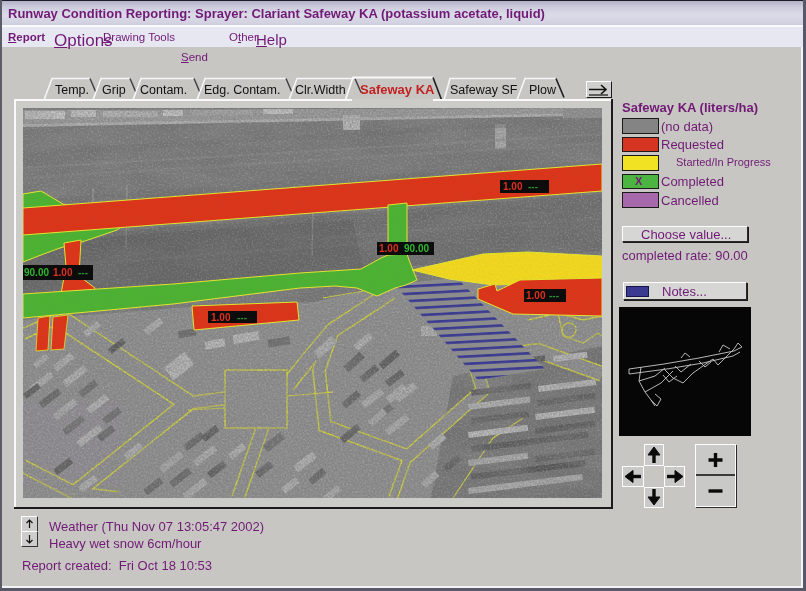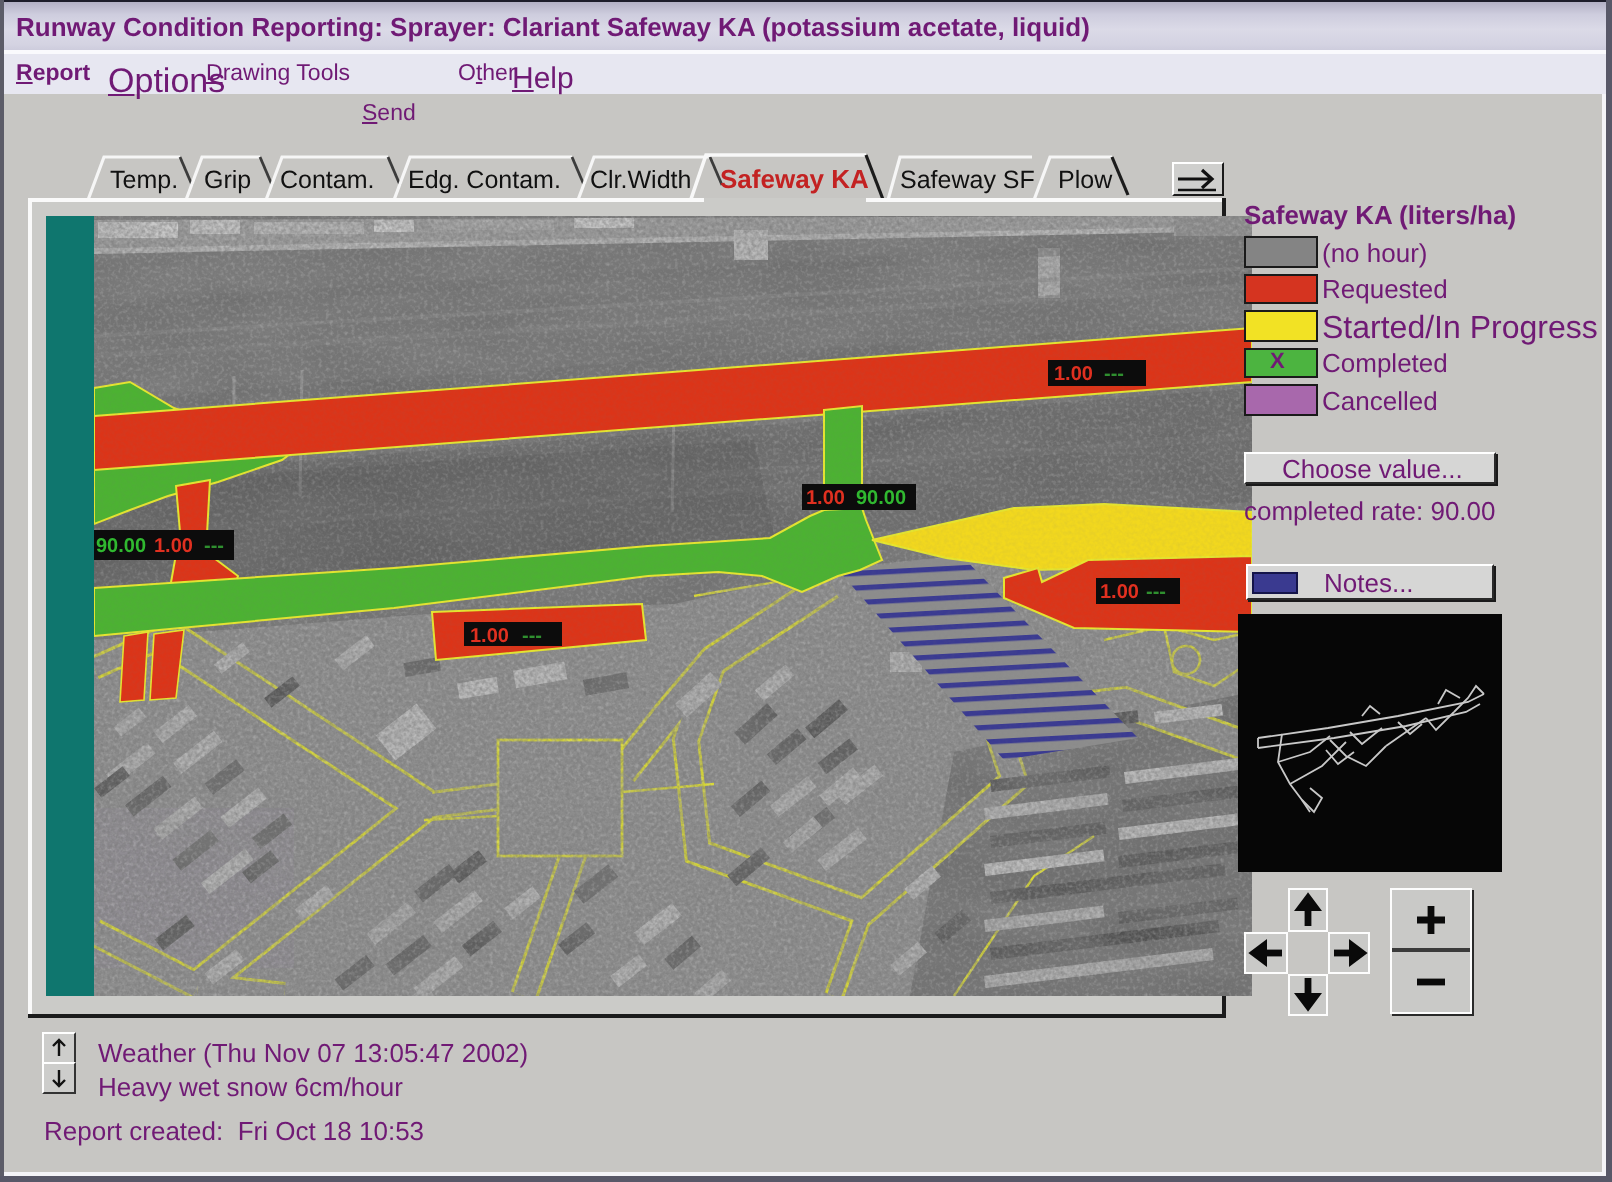--- a/index.html
+++ b/index.html
@@ -78,21 +78,21 @@
 </svg>
 
 <div class="abs" style="left:14px;top:99px;width:599px;height:409px;background:#cbcbc8;"></div>
 <div class="abs" style="left:14px;top:99px;width:599px;height:1.5px;background:#fafafa;"></div>
 <div class="abs" style="left:14px;top:99px;width:1.5px;height:409px;background:#fafafa;"></div>
 <div class="abs" style="left:611px;top:99px;width:2px;height:409px;background:#1b1b1b;"></div>
 <div class="abs" style="left:14px;top:506.5px;width:599px;height:2px;background:#1b1b1b;"></div>
 
 <div class="abs" style="left:352px;top:98.6px;width:81px;height:2.4px;background:#cbcbc8;"></div>
 
-<div id="mapslot" class="abs" style="left:23px;top:108px;width:579px;height:390px;background:#0f766e;padding-left:24px;">
+<div id="mapslot" class="abs" style="left:23px;top:108px;width:579px;height:390px;background:#0f766e;">
 <svg width="579" height="390" viewBox="0 0 579 390">
 <defs>
   <filter id="fineD" x="0" y="0" width="100%" height="100%">
     <feTurbulence type="fractalNoise" baseFrequency="0.55" numOctaves="2" seed="7"></feTurbulence>
     <feColorMatrix type="matrix" values="0 0 0 0 0.18, 0 0 0 0 0.18, 0 0 0 0 0.18, 1.6 0 0 0 -0.5"></feColorMatrix>
   </filter>
   <filter id="fineL" x="0" y="0" width="100%" height="100%">
     <feTurbulence type="fractalNoise" baseFrequency="0.55" numOctaves="2" seed="23"></feTurbulence>
     <feColorMatrix type="matrix" values="0 0 0 0 0.85, 0 0 0 0 0.85, 0 0 0 0 0.85, 0 1.6 0 0 -0.75"></feColorMatrix>
   </filter>
@@ -321,23 +321,23 @@
 </svg>
 </div>
 
 <div class="txt" style="left:622px;top:100px;font-size:13px;font-weight:bold;">Safeway KA (liters/ha)</div>
 <div class="abs" style="left:622px;top:118px;width:37px;height:15.5px;background:#848484;border:1.5px solid #1a1a1a;box-sizing:border-box;"></div>
 <div class="abs" style="left:622px;top:136.5px;width:37px;height:15.5px;background:#d53420;border:1.5px solid #1a1a1a;box-sizing:border-box;"></div>
 <div class="abs" style="left:622px;top:155px;width:37px;height:15.5px;background:#f2e224;border:1.5px solid #1a1a1a;box-sizing:border-box;"></div>
 <div class="abs" style="left:622px;top:173.5px;width:37px;height:15.5px;background:#4cb440;border:1.5px solid #1a1a1a;box-sizing:border-box;"></div>
 <div class="abs" style="left:622px;top:192px;width:37px;height:15.5px;background:#a868ac;border:1.5px solid #1a1a1a;box-sizing:border-box;"></div>
 <div class="txt" style="left:635px;top:175px;font-size:11px;font-weight:bold;">X</div>
-<div class="txt" style="left:661px;top:119px;font-size:13px;">(no hour)</div>
+<div class="txt" style="left:661px;top:119px;font-size:13px;">(no data)</div>
 <div class="txt" style="left:661px;top:137px;font-size:13px;">Requested</div>
-<div class="txt" style="left:661px;top:156px;font-size:16px;">Started/In Progress</div>
+<div class="txt" style="left:676px;top:156px;font-size:11px;">Started/In Progress</div>
 <div class="txt" style="left:661px;top:174px;font-size:13px;">Completed</div>
 <div class="txt" style="left:661px;top:193px;font-size:13px;">Cancelled</div>
 
 <div class="abs" style="left:622px;top:226px;width:126px;height:16px;background:#d6d6d5;
   border:1px solid;border-color:#ffffff #2a2a2a #2a2a2a #ffffff;box-sizing:border-box;
   box-shadow:1px 1px 0 #1a1a1a;"></div>
 <div class="txt" style="left:641px;top:227px;font-size:13px;">Choose value...</div>
 <div class="txt" style="left:622px;top:248px;font-size:13px;">completed rate: 90.00</div>
 
 <div class="abs" style="left:623px;top:282px;width:124px;height:18px;background:#d6d6d5;

